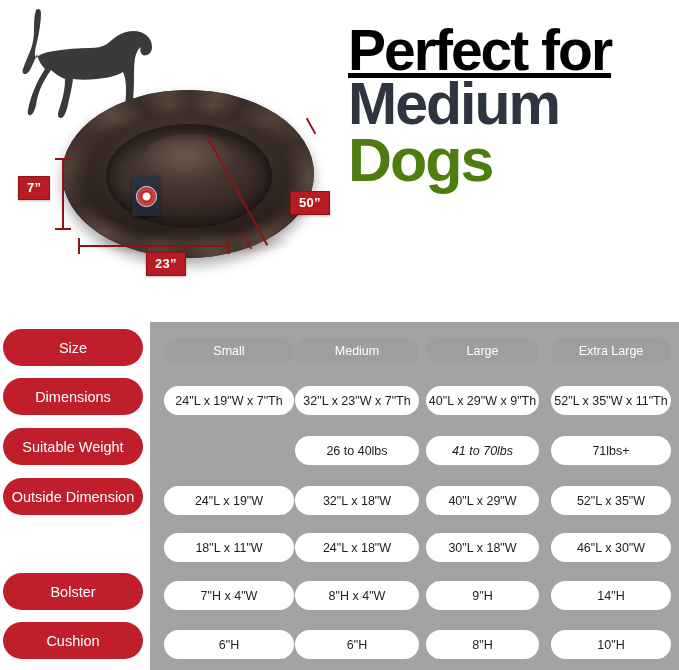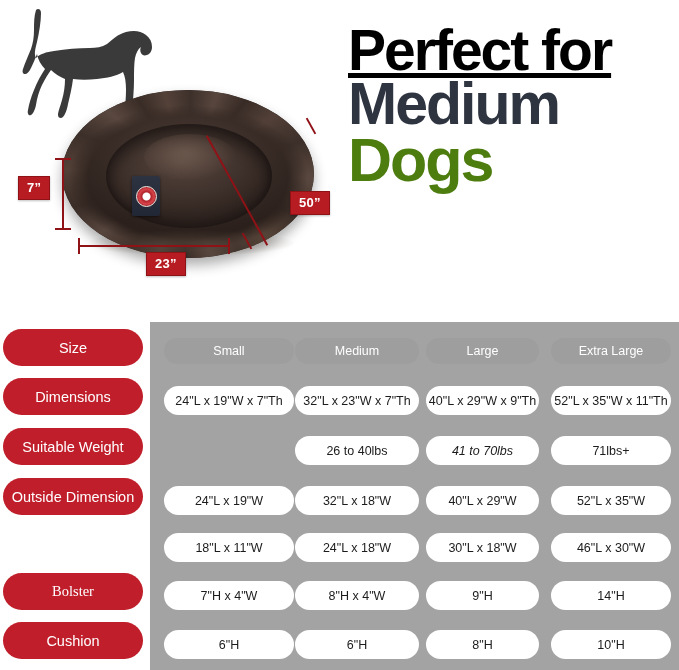--- a/index.html
+++ b/index.html
@@ -299,21 +299,21 @@
     <span class="headline-line headline-2">Medium</span>
     <span class="headline-line headline-3">Dogs</span>
   </div>
 </div>
 
 <div class="labels-col">
     <div class="label-pill" style="top: 11px;">Size</div>
     <div class="label-pill" style="top: 60px;">Dimensions</div>
     <div class="label-pill" style="top: 110px;">Suitable Weight</div>
     <div class="label-pill" style="top: 160px;">Outside Dimension</div>
-    <div class="label-pill" style="top: 255px; font-family: Liberation Serif, serif;">Bolster</div>
+    <div class="label-pill" style="top: 255px;">Bolster</div>
     <div class="label-pill" style="top: 304px;">Cushion</div>
   </div>
 <div class="table-panel">
     <div class="head-pill" style="left: 14px; width: 130px; top: 16px;">Small</div>
     <div class="head-pill" style="left: 145px; width: 124px; top: 16px;">Medium</div>
     <div class="head-pill" style="left: 276px; width: 113px; top: 16px;">Large</div>
     <div class="head-pill" style="left: 401px; width: 120px; top: 16px; text-align: right;">Extra Large</div>
     <div class="cell-pill" style="left: 14px; width: 130px; top: 64px;">24"L x 19"W x 7"Th</div>
     <div class="cell-pill" style="left: 145px; width: 124px; top: 64px;">32"L x 23"W x 7"Th</div>
     <div class="cell-pill" style="left: 276px; width: 113px; top: 64px;">40"L x 29"W x 9"Th</div>

